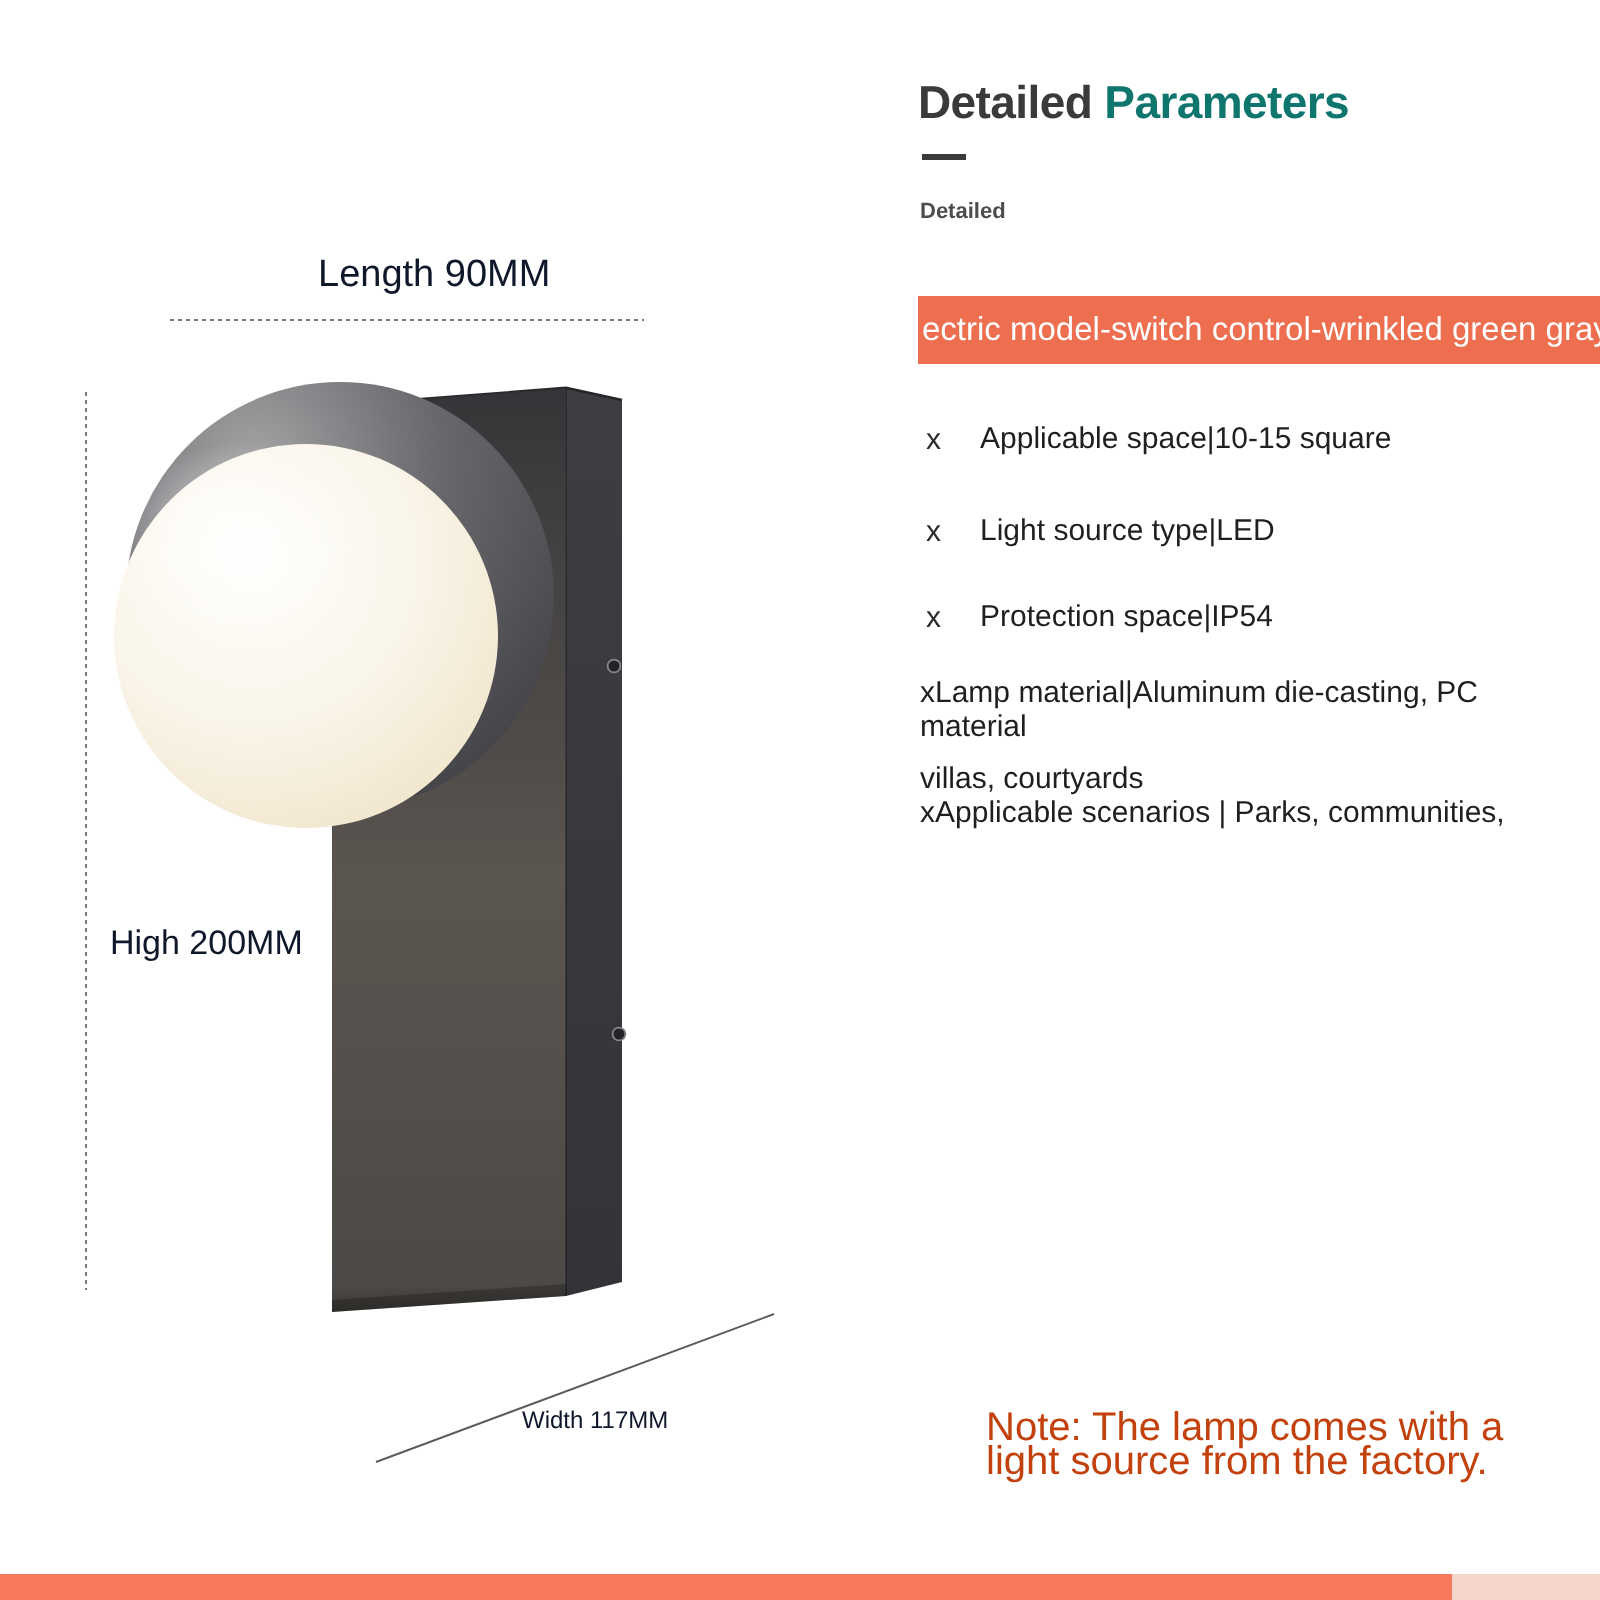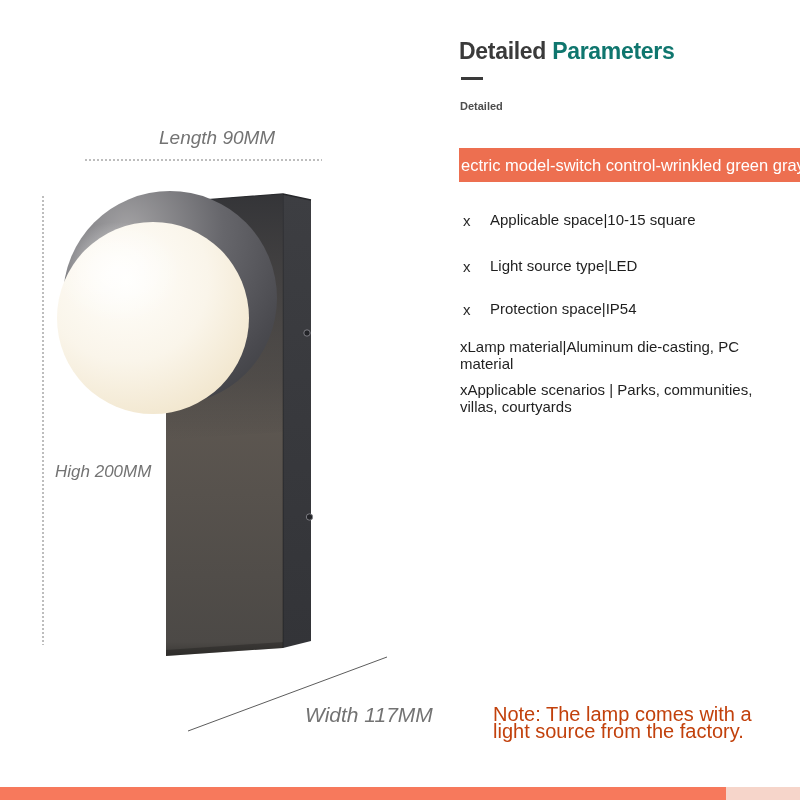--- a/index.html
+++ b/index.html
@@ -2,24 +2,24 @@
 <html><head>
 <meta charset="utf-8">
 <style>
   * { margin:0; padding:0; box-sizing:border-box; }
   html,body { width:800px; height:800px; background:#fff; overflow:hidden;
               font-family:"Liberation Sans", sans-serif; }
   .screen { position:relative; width:800px; height:800px; background:#ffffff; }
 
   
   .figure-svg { position:absolute; left:0; top:0; }
-  .dim-label { position:absolute; color:#737373; white-space:nowrap;font-style:italic; }
+  .dim-label { position:absolute; color:#0f172a; white-space:nowrap; }
   .dim-length { left:159px; top:127px; font-size:19px; }
   .dim-high   { left:55px;  top:462px; font-size:17px; }
-  .dim-width  { left:261px; top:703px; font-size:21px;margin-left:44px; }
+  .dim-width  { left:261px; top:703px; font-size:12px; }
 
   
   .title { position:absolute; left:459px; top:38px; font-size:23px; font-weight:700;
            color:#3a3a3a; letter-spacing:-0.3px; white-space:nowrap; }
   .title .gray { color:#0f766e; }
   .title-underline { position:absolute; left:461px; top:77px; width:22px; height:3px;
            background:#3a3a3a; }
   .subtitle { position:absolute; left:460px; top:100px; font-size:11px; font-weight:700;
            color:#4d4d4d; }
   .banner { position:absolute; left:459px; top:148px; width:341px; height:34px;
@@ -131,22 +131,22 @@
     <span class="marker">x</span>
     <div>Protection space|IP54</div>
   </div>
 
   <div class="spec spec-4">
     <div>xLamp material|Aluminum die-casting, PC</div>
     <div>material</div>
   </div>
 
   <div class="spec spec-5">
+    <div>villas, courtyards</div>
     <div>xApplicable scenarios | Parks, communities,</div>
-    <div>villas, courtyards</div>
   </div>
 
   <div class="note">
     <div>Note: The lamp comes with a</div>
     <div>light source from the factory.</div>
   </div>
 
   <div class="bar-main"></div>
   <div class="bar-light"></div>
 

